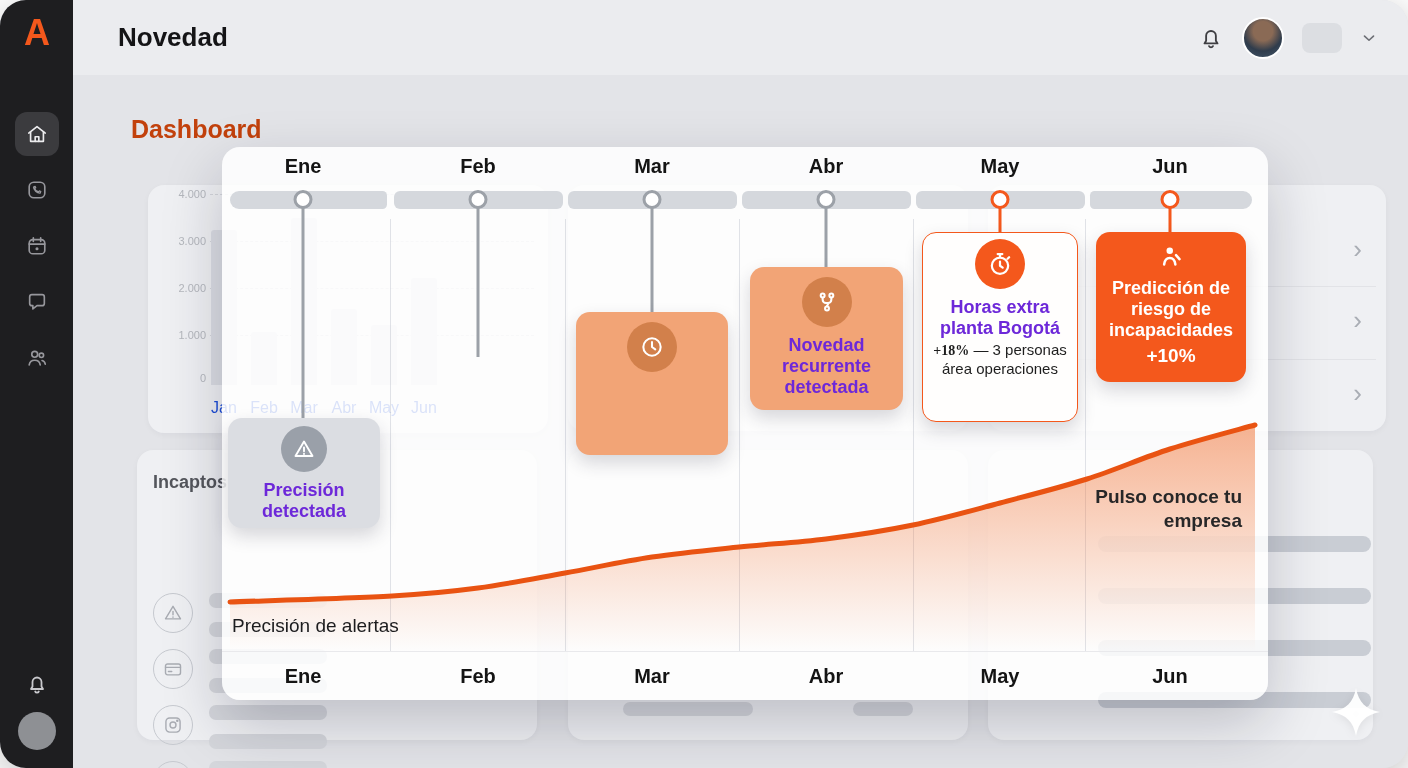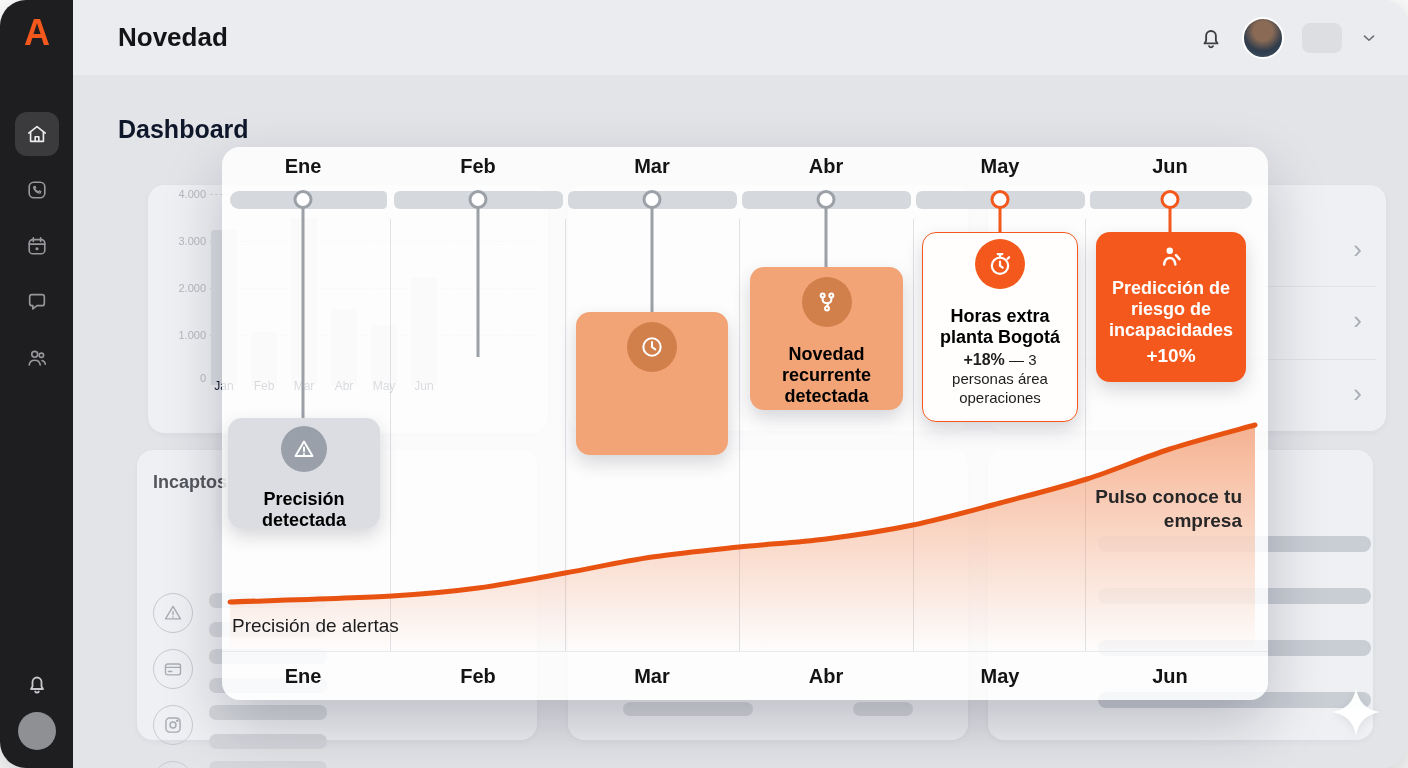--- a/index.html
+++ b/index.html
@@ -29,33 +29,33 @@
   .app-title { margin-left:45px; font-size:26px; font-weight:800; color:#141416; }
   .header-right { position:absolute; right:30px; display:flex; align-items:center; gap:18px; }
   .avatar {
     width:42px; height:42px; border-radius:50%;
     background:radial-gradient(circle at 50% 32%, #8a6a55 0 30%, #2f3c4c 62%, #42566b 100%);
     border:2px solid #fff;
   }
   .name-pill { width:40px; height:30px; border-radius:8px; background:#DCDEE2; }
   
   #content { position:absolute; left:73px; top:75px; width:1335px; height:693px; background:#E3E4E8; }
-  .page-title { position:absolute; left:45px; top:40px; font-size:25px; font-weight:800; color:#0f172a; }
+  .page-title { position:absolute; left:58px; top:40px; font-size:25px; font-weight:800; color:#c2410c; }
   .bg-card { position:absolute; background:#EFF0F3; border-radius:16px; box-shadow:0 2px 6px rgba(30,30,40,.04);margin-left:28px; }
   #card-chart  { left:47px;  top:110px; width:400px; height:248px; }
   #card-midtop { left:467px; top:110px; width:400px; height:246px; }
   #card-rightop{ left:887px; top:110px; width:398px; height:246px; }
   #card-incap  { left:36px;  top:375px; width:400px; height:290px; }
   #card-midbot { left:467px; top:375px; width:400px; height:290px; }
   #card-rightbot{ left:887px; top:375px; width:385px; height:290px; }
   
   .ytick { position:absolute; left:12px; width:46px; text-align:right; font-size:11px; color:#B4B7BD; }
   .gridline { position:absolute; left:62px; right:14px; border-top:1px dashed #D3D5DA; }
   .bar { position:absolute; bottom:48px; width:26px; background:#DCDEE4; border-radius:3px 3px 0 0; }
-  .xtick { position:absolute; top:194px; width:40px; margin-left:-20px; text-align:center; font-size:12px; color:#0f172a; }
+  .xtick { position:absolute; top:214px; width:40px; margin-left:-20px; text-align:center; font-size:16px; color:#1d4ed8; }
   
   .incap-head { position:absolute; left:16px; top:22px; font-size:18px; font-weight:700; color:#54565C; }
   .incap-row { position:absolute; left:16px; display:flex; align-items:flex-start; gap:16px; }
   .incap-ic { width:40px; height:40px; border-radius:50%; border:1.5px solid #C6C9CF; display:flex; align-items:center; justify-content:center; }
   .incap-ic svg { stroke:#A9ACB3; }
   .skel { background:#D5D7DC; border-radius:7px; }
   
   .chev-row { position:absolute; right:24px; font-size:26px; color:#A9ADB4; line-height:20px; }
   .row-div { position:absolute; left:40px; right:10px; border-top:1px solid #E2E3E7; }
   
@@ -88,33 +88,33 @@
   .divider { position:absolute; left:0; right:0; top:504px; border-top:1px solid #E9E9EC; }
   .chart-label { position:absolute; left:10px; top:468px; font-size:19px; font-weight:500; color:#1C1C1E; }
   .annotation { position:absolute; right:26px; top:338px; width:210px; text-align:right; font-size:19px; font-weight:700; color:#272728; line-height:1.25; }
   #trend-svg { position:absolute; left:0; top:0; pointer-events:none; }
   
   .tcard {
     position:absolute; border-radius:14px; display:flex; flex-direction:column; align-items:center;
     text-align:center; box-shadow:0 8px 18px rgba(40,40,60,.18); padding:10px 8px; z-index:4;
   }
   .tcard .ic { border-radius:50%; display:flex; align-items:center; justify-content:center; flex:none; }
-  .tcard .lbl { font-size:18px; font-weight:700; color:#000000; line-height:1.18; margin-top:17px; }
+  .tcard .lbl { font-size:18px; font-weight:700; color:#6d28d9; line-height:1.18; margin-top:8px; }
   .c1 { left:6px;  top:271px; width:152px; height:110px; background:#DBDDE2; }
   .c1 .ic { width:46px; height:46px; background:#9AA0A9; margin-top:-2px; }
   .c2 { left:180px; top:208px; width:153px; height:133px; background:#F9CDAB; }
   .c2 .ic { width:46px; height:46px; background:#F3AF82; }
   .c3 { left:354px; top:165px; width:152px; height:143px; background:#F2A476; }
   .c3 .ic, .c4 .ic { width:50px; height:50px; background:#D2804B; }
   .c4 { left:528px; top:120px; width:153px; height:143px; background:#F2A476; }
   .c5 { left:700px; top:85px; width:156px; height:190px; background:#FFFEFD; border:1.5px solid #F4581C; }
   .c5 .ic { width:50px; height:50px; background:#F4581C; margin-top:-4px; }
   .c5 .lbl { font-size:18px; }
   .c5 .stat-line { margin-top:2px; font-size:15px; color:#1E1E1E; line-height:1.25; }
-  .c5 .stat { font-size:16px; font-weight:700; }
+  .c5 .stat { font-size:14px; font-weight:700;font-family:Liberation Serif, serif; }
   .c6 { left:874px; top:85px; width:150px; height:150px; background:#F4581C; }
   .c6 .lbl { color:#fff; font-size:18px; margin-top:6px; }
   .c6 .stat { color:#fff; font-size:19px; font-weight:700; margin-top:3px; }
   svg { display:block; }
 </style>
 </head>
 <body>
 
 <div id="window">
 

